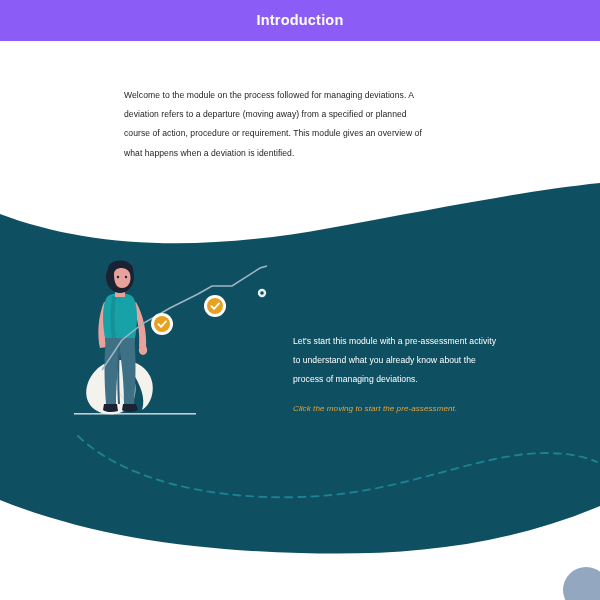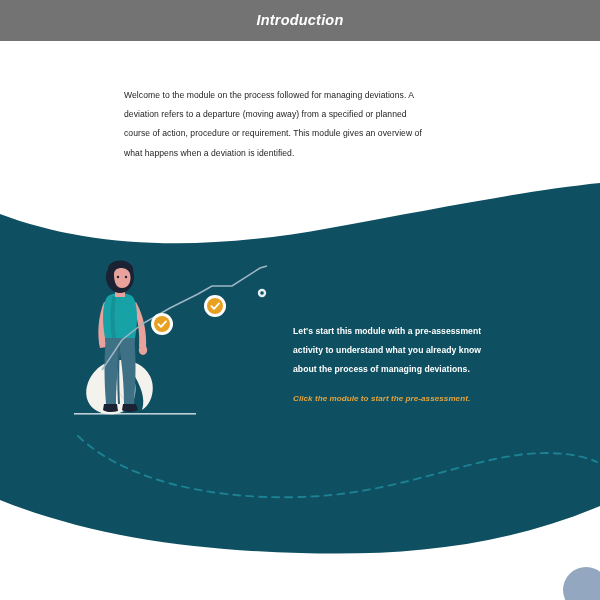--- a/index.html
+++ b/index.html
@@ -24,23 +24,22 @@
     overflow: hidden;
   }
 
   
   .header-bar {
     position: absolute;
     left: 0;
     top: 0;
     width: 600px;
     height: 41px;
-    background: #737373;
+    background: #8b5cf6;
     z-index: 30;
-    font-style: italic;
   }
   .header-title {
     position: absolute;
     left: 0;
     top: 0;
     width: 600px;
     height: 41px;
     line-height: 41px;
     text-align: center;
     color: #ffffff;
@@ -72,24 +71,23 @@
     top: 0;
     width: 600px;
     height: 600px;
     z-index: 5;
   }
 
   
   .prompt-block {
     position: absolute;
     left: 293px;
-    top: 322px;
+    top: 332px;
     width: 205px;
     z-index: 22;
-    font-weight: bold;
   }
   .prompt-text {
     margin: 0;
     color: #ffffff;
     font-size: 8.6px;
     line-height: 19px;
     letter-spacing: 0.05px;
   }
   .prompt-cta {
     margin: 13px 0 0 0;
@@ -212,18 +210,18 @@
     </g>
 
     <g>
       <circle cx="202" cy="41" r="4.2" fill="#E9EEF2"></circle>
       <circle cx="202" cy="41" r="1.8" fill="#0E5061"></circle>
     </g>
   </svg>
 
   <div class="prompt-block">
     <p class="prompt-text">Let's start this module with a pre-assessment activity to understand what you already know about the process of managing deviations.</p>
-    <p class="prompt-cta">Click the module to start the pre-assessment.</p>
+    <p class="prompt-cta">Click the moving to start the pre-assessment.</p>
   </div>
 
   <div id="corner-circle"></div>
 
 </div>
 
 </body></html>

